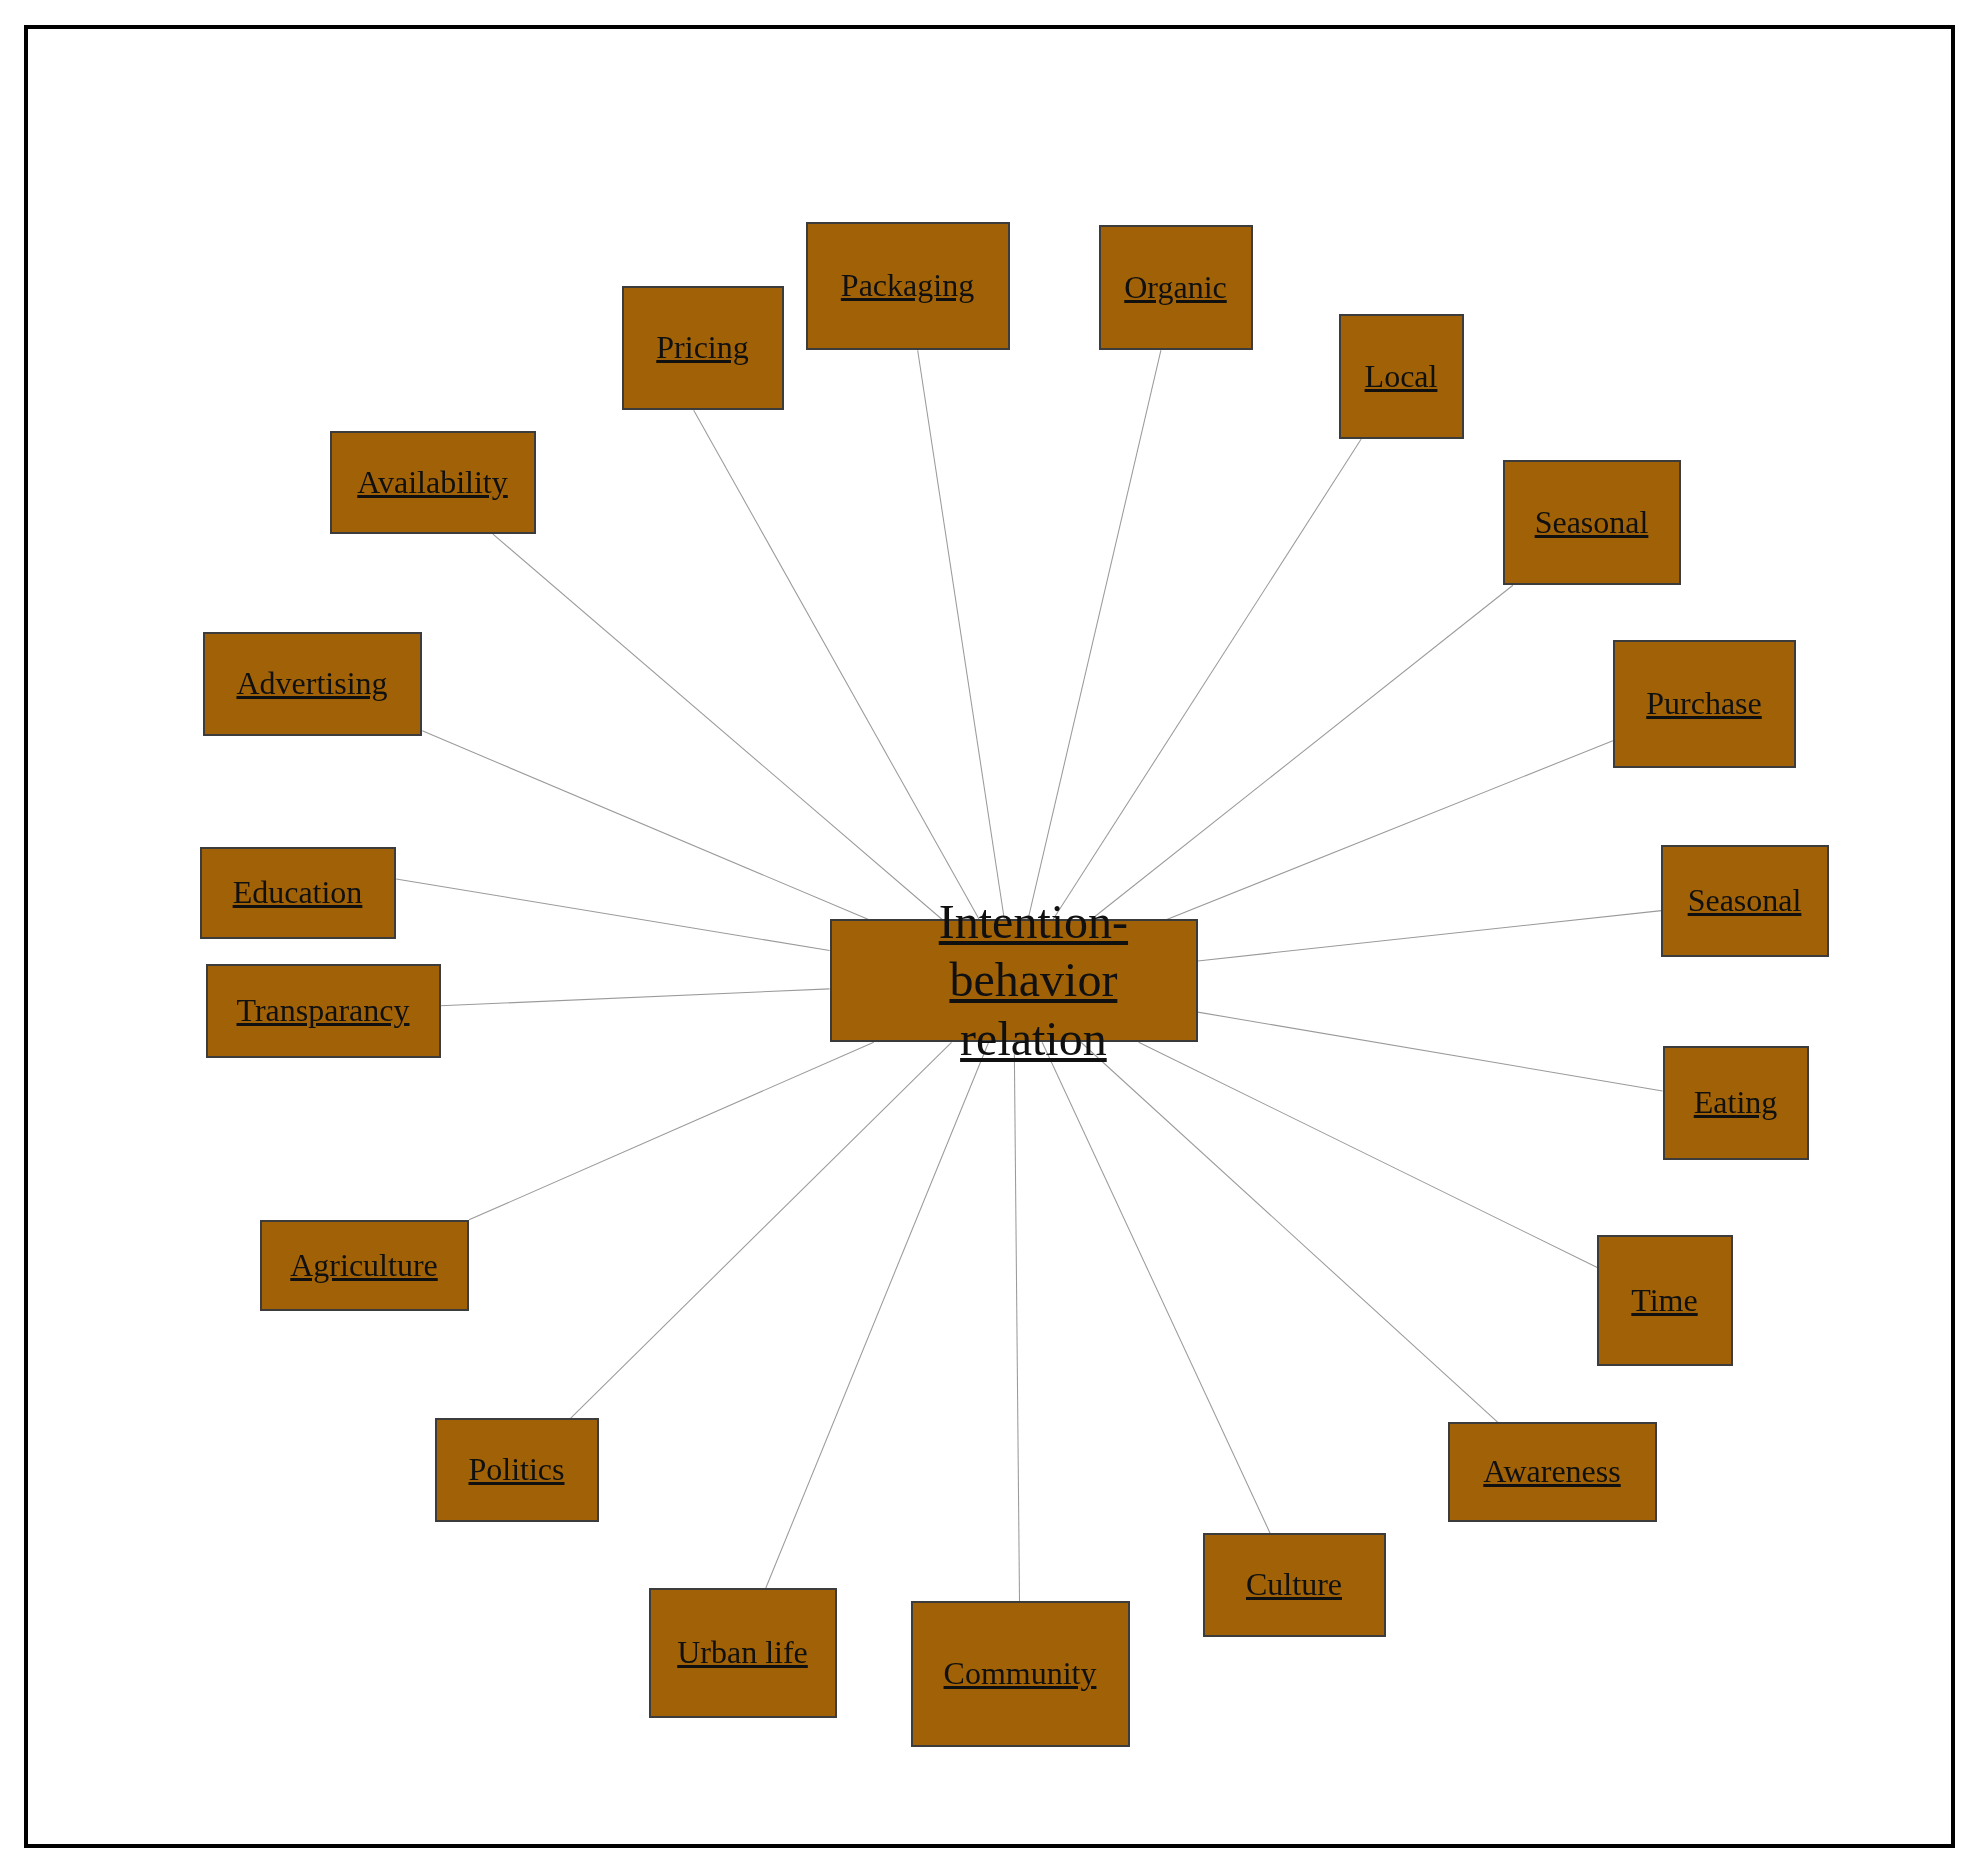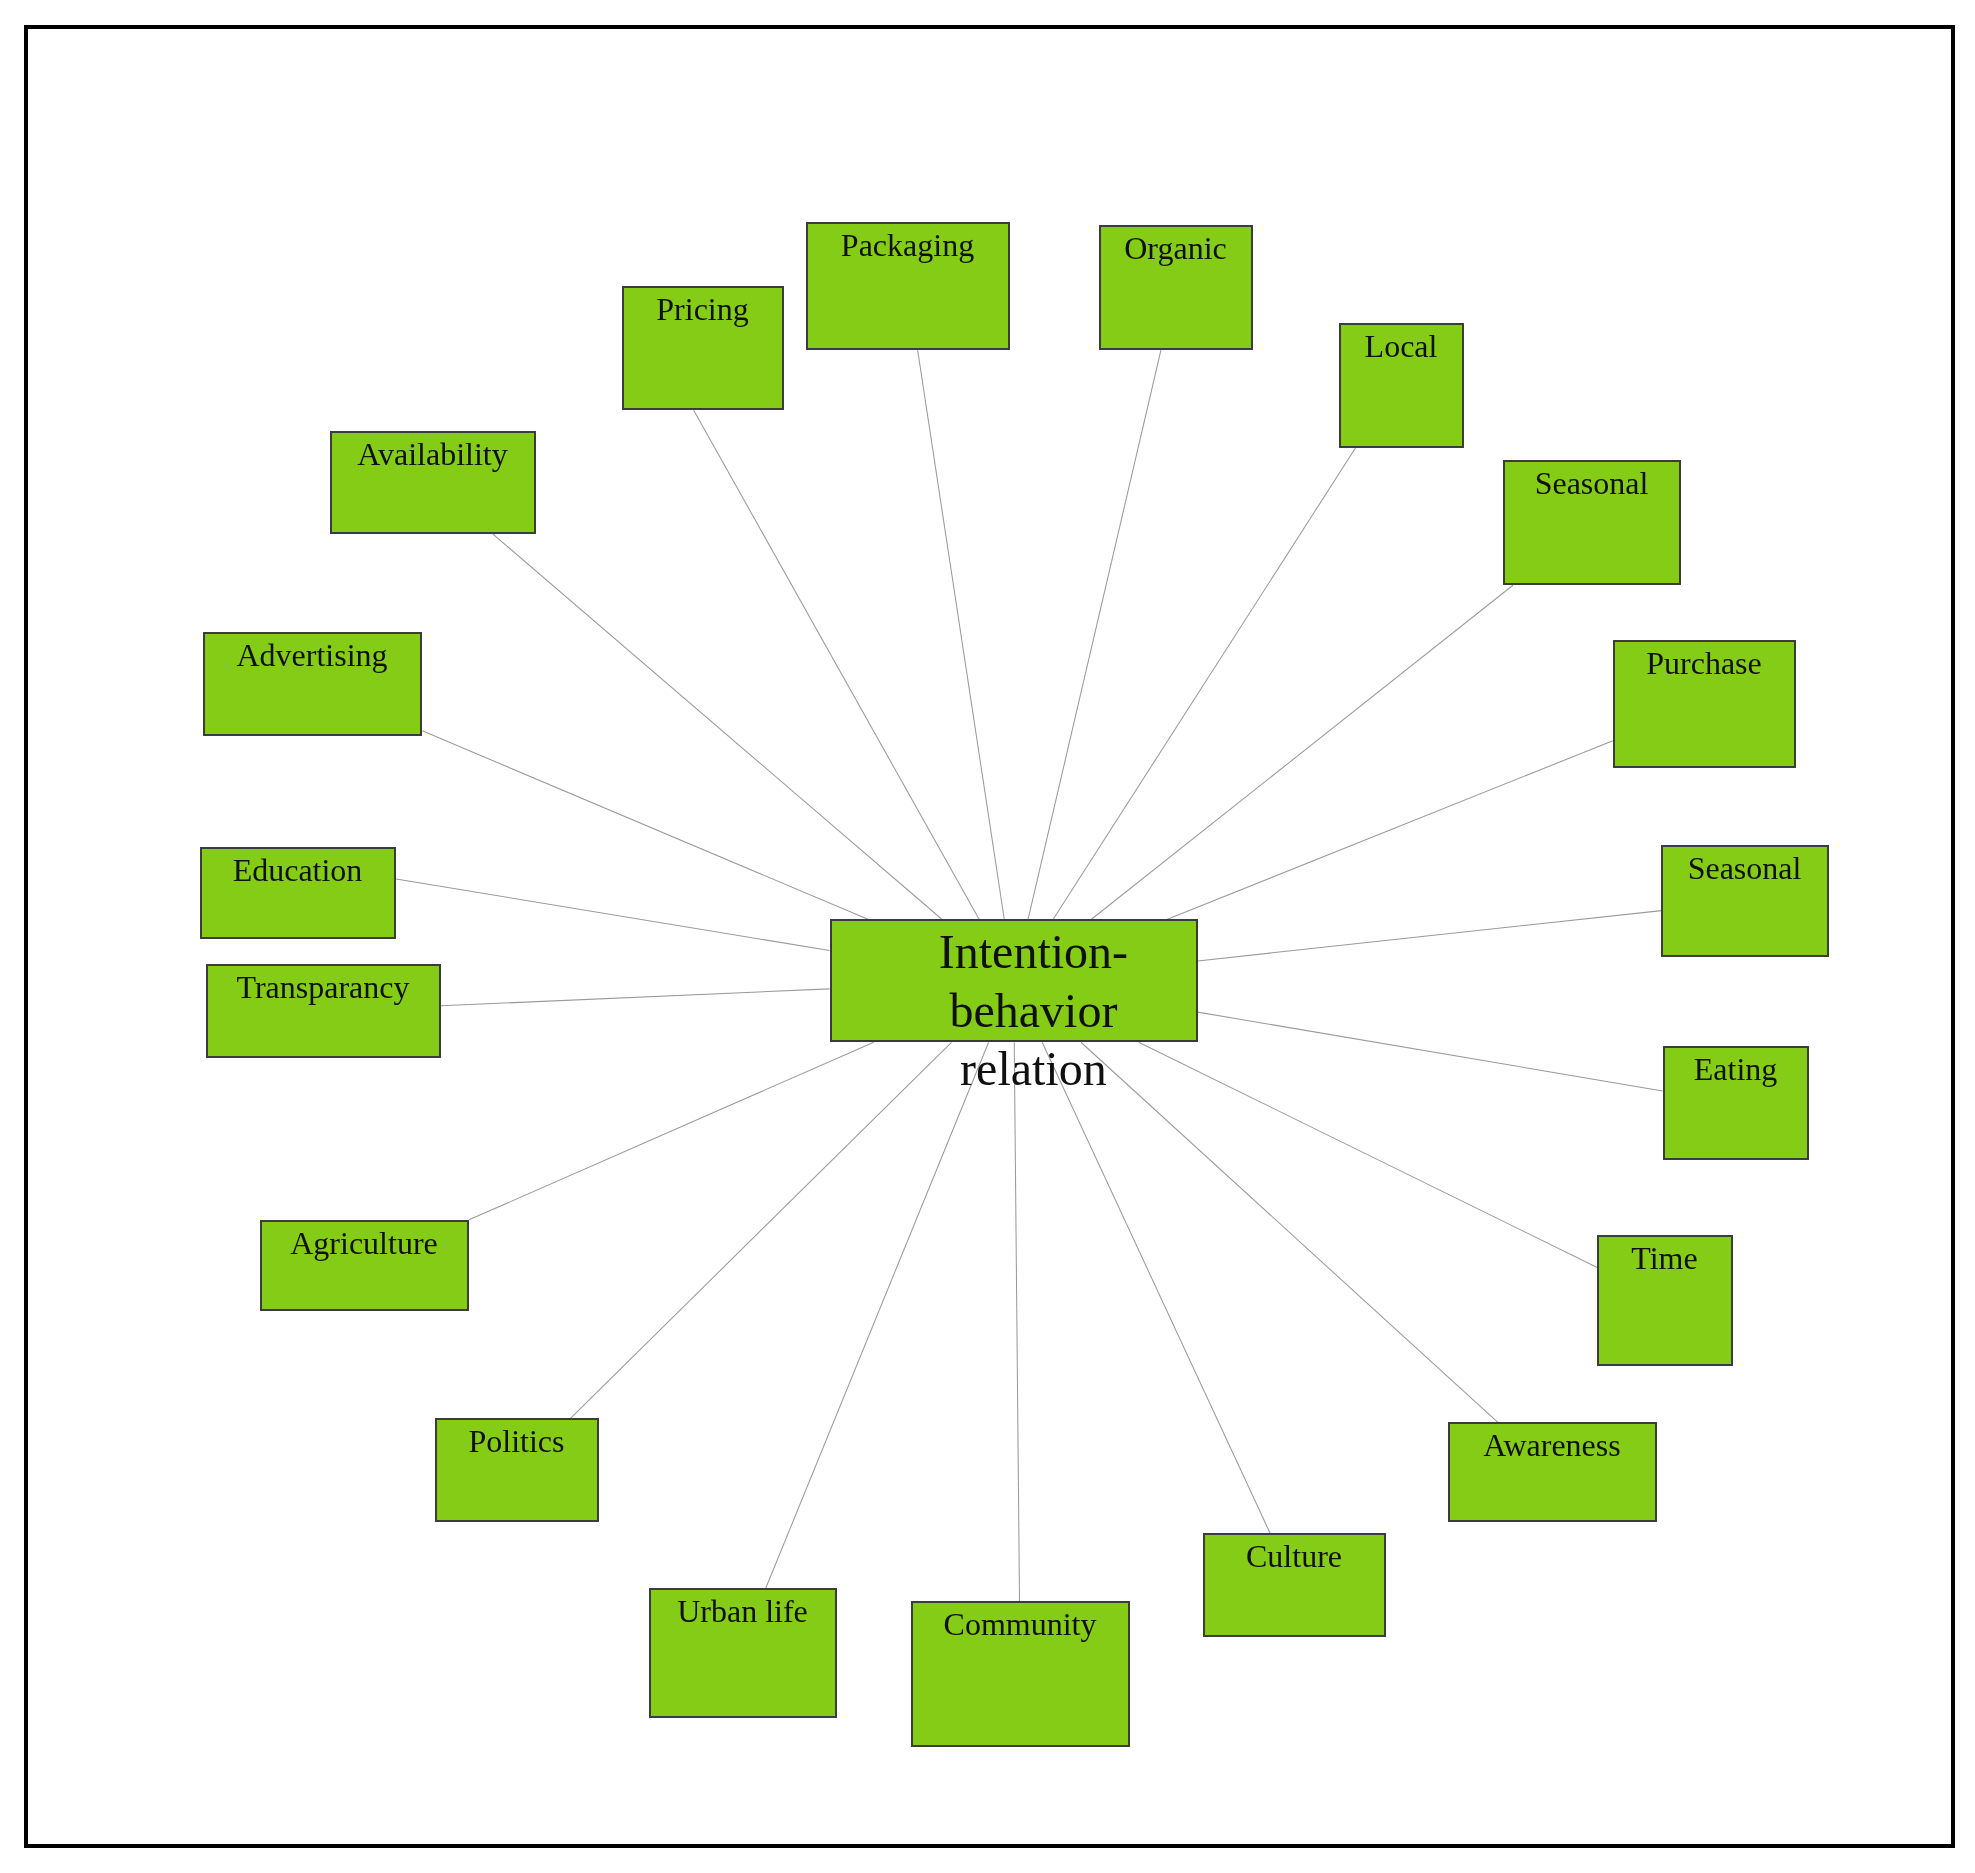--- a/index.html
+++ b/index.html
@@ -20,27 +20,29 @@
   #canvas{
     position:absolute;
     left:0;top:0;
     width:1975px;height:1874px;
     pointer-events:none;
   }
   .node{
     position:absolute;
     box-sizing:border-box;
     border:2.1px solid #3c3c3c;
-    background:#84cc16;
+    background:#a16207;
     display:flex;
+    align-items:center;
     justify-content:center;
     text-align:center;
     color:#101010;
     line-height:1.22;
     padding:2.1px 5.2px;
+    text-decoration:underline;
   }
   .node .lbl{display:block;width:100%;}
   .leaf{font-size:32px;}
   .center{font-size:48px;border-color:#3a3a3a;padding-left:45px;}
 </style>
 </head>
 <body>
 
 <div id="frame">
   <svg id="canvas" viewBox="0 0 3782 3588" preserveAspectRatio="none" xmlns="http://www.w3.org/2000/svg">
@@ -72,21 +74,21 @@
       </div>
       <div class="node leaf" style="left: 778px; top: 193px; width: 204px; height: 128px;">
         <span class="lbl">Packaging</span>
       </div>
       <div class="node leaf" style="left: 1071px; top: 196px; width: 154px; height: 125px;">
         <span class="lbl">Organic</span>
       </div>
       <div class="node leaf" style="left: 550px; top: 257px; width: 162px; height: 124px; margin-left: 44px;">
         <span class="lbl">Pricing</span>
       </div>
-      <div class="node leaf" style="left: 1311px; top: 285px; width: 125px; height: 125px; margin-top: 9px;">
+      <div class="node leaf" style="left: 1311px; top: 285px; width: 125px; height: 125px;">
         <span class="lbl">Local</span>
       </div>
       <div class="node leaf" style="left: 302px; top: 402px; width: 206px; height: 103px;">
         <span class="lbl">Availability</span>
       </div>
       <div class="node leaf" style="left: 1475px; top: 431px; width: 178px; height: 125px;">
         <span class="lbl">Seasonal</span>
       </div>
       <div class="node leaf" style="left: 175px; top: 603px; width: 219px; height: 104px;">
         <span class="lbl">Advertising</span>

